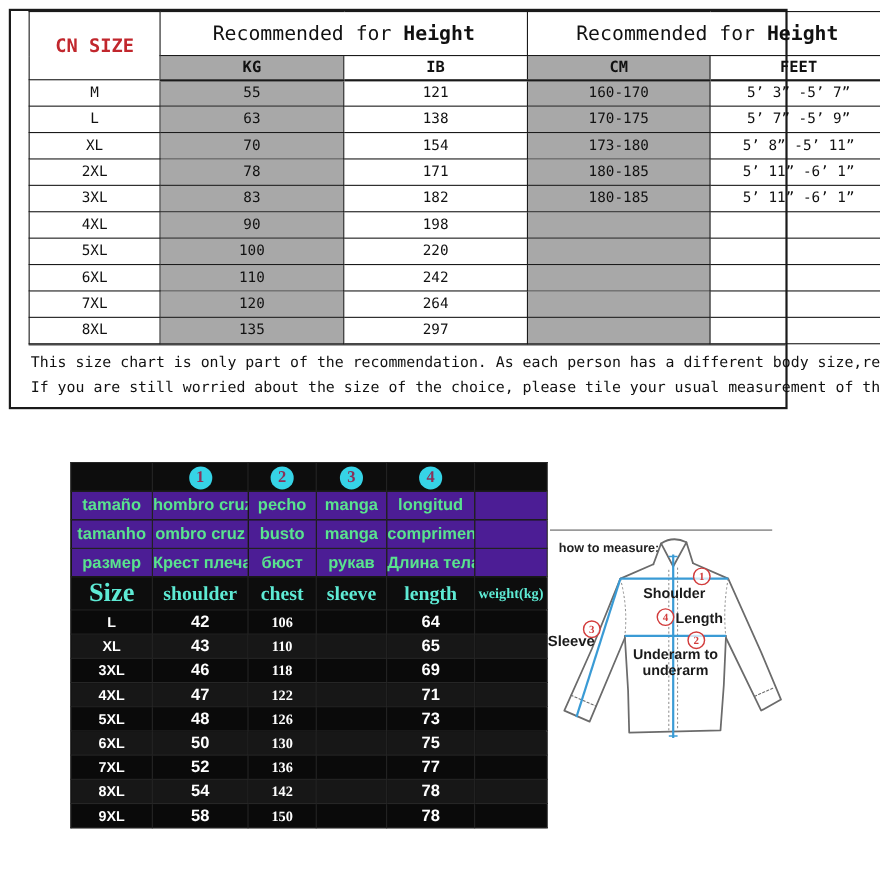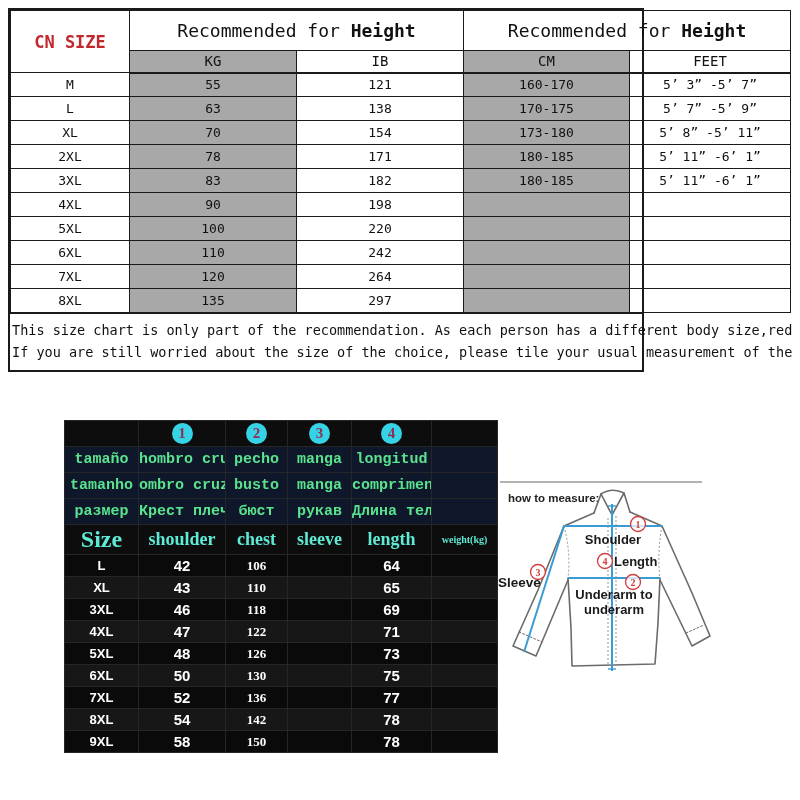--- a/index.html
+++ b/index.html
@@ -4,60 +4,60 @@
 <style>
   * { box-sizing: border-box; }
   html,body { margin:0; padding:0; }
   body {
     width:800px; height:800px; position:relative; background:#ffffff;
     font-family:"DejaVu Sans Mono", monospace; color:#111;
   }
 
   
   .top-wrap {
-    position:absolute; left:8px; top:8px; width:636px;
-    border:2px solid #1a1a1a; background:#fff;
+    position:absolute; left:8px; top:8px; width:708px;
+    border:2px solid #1a1a1a; background:#fff;padding-left:16px;
   }
   table.size-table { border-collapse:collapse; width:100%; table-layout:fixed; }
   .size-table td {
     border:1px solid #1a1a1a; text-align:center; vertical-align:middle;
     font-size:13px; padding:0; overflow:hidden; white-space:nowrap;
   }
   .size-table td.hdr-main { font-size:18px; height:40px; }
-  .size-table td.hdr-sub { font-size:14px; font-weight:normal; height:22px; border-bottom:2px solid #1a1a1a; }
+  .size-table td.hdr-sub { font-size:14px; font-weight:bold; height:22px; border-bottom:2px solid #1a1a1a; }
   .size-table .cn-size { color:#c1272d; font-size:17px; font-weight:bold; }
   .size-table .em { font-weight:bold; }
   .size-table tr.data-row td { height:24px; }
   .gray { background:#a8a8a8; }
 
   .note-box {
     border-top:1px solid #1a1a1a; padding:5px 2px 7px 2px;
     font-size:13.5px; line-height:22px; text-align:center; white-space:nowrap;
   }
 
   
   .measure-wrap { position:absolute; left:64px; top:420px; width:433px; background:#050505; }
   table.m-table { border-collapse:collapse; width:100%; table-layout:fixed; }
   .m-table td {
     border:1px solid #262626; text-align:center; vertical-align:middle;
     padding:0; overflow:hidden; white-space:nowrap;
   }
   .m-table tr.circ-row td { height:26px; background:#0d0d0d; }
   .m-table tr.lang-row td {
-    height:26px; background:#0f172a;
-    font-family:Liberation Mono, monospace; font-weight:bold;
+    height:26px; background:#4c1d95;
+    font-family:Liberation Sans, sans-serif; font-weight:bold;
     font-size:15px; color:#59e38e;
   }
   .m-table tr.eng-row td {
     height:30px; background:#0d0d0d;
     font-family:"Liberation Serif", serif; font-weight:bold;
     font-size:18px; color:#5eead4;
   }
   .m-table tr.eng-row td.size-big { font-size:24px; }
-  .m-table tr.eng-row td.weight-cell { font-size:10px; }
+  .m-table tr.eng-row td.weight-cell { font-size:13px; }
   .m-table tr.m-data td { height:22px; color:#fff; }
   .m-table tr.m-data:nth-child(odd) td { background:#171717; }
   .m-table tr.m-data:nth-child(even) td { background:#0a0a0a; }
   .m-table tr.m-data td.c-size { font-family:"Liberation Sans", sans-serif; font-weight:bold; font-size:13px; }
   .m-table tr.m-data td.c-bold { font-family:"Liberation Sans", sans-serif; font-weight:bold; font-size:15px; }
   .m-table tr.m-data td.c-serif { font-family:"Liberation Serif", serif; font-weight:bold; font-size:13px; }
   .circle {
     display:inline-block; width:21px; height:21px; border-radius:50%;
     background:#36d3e6; color:#8c2f58; line-height:21px;
     font-family:"Liberation Serif", serif; font-weight:bold; font-size:15px;

